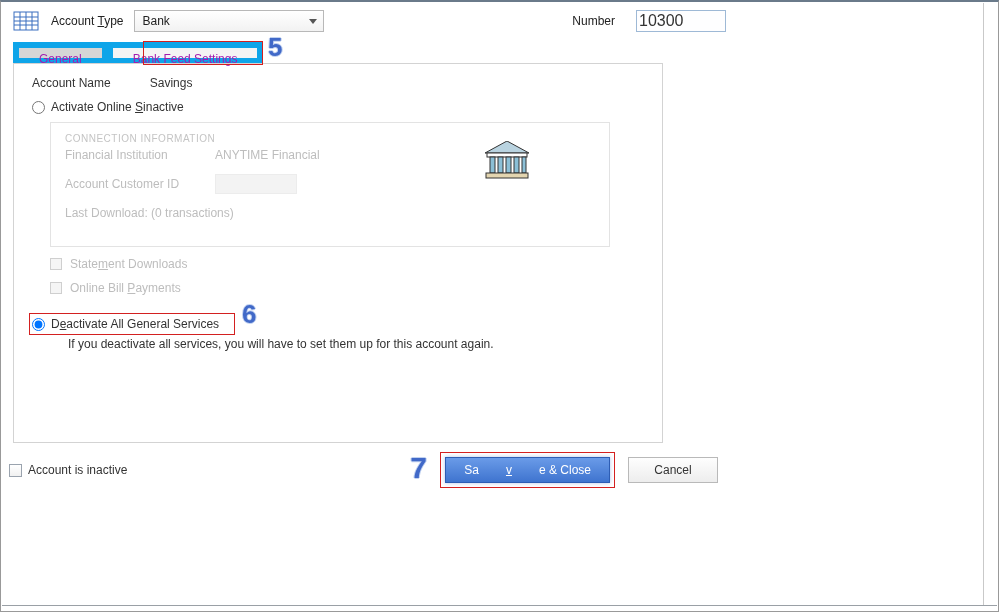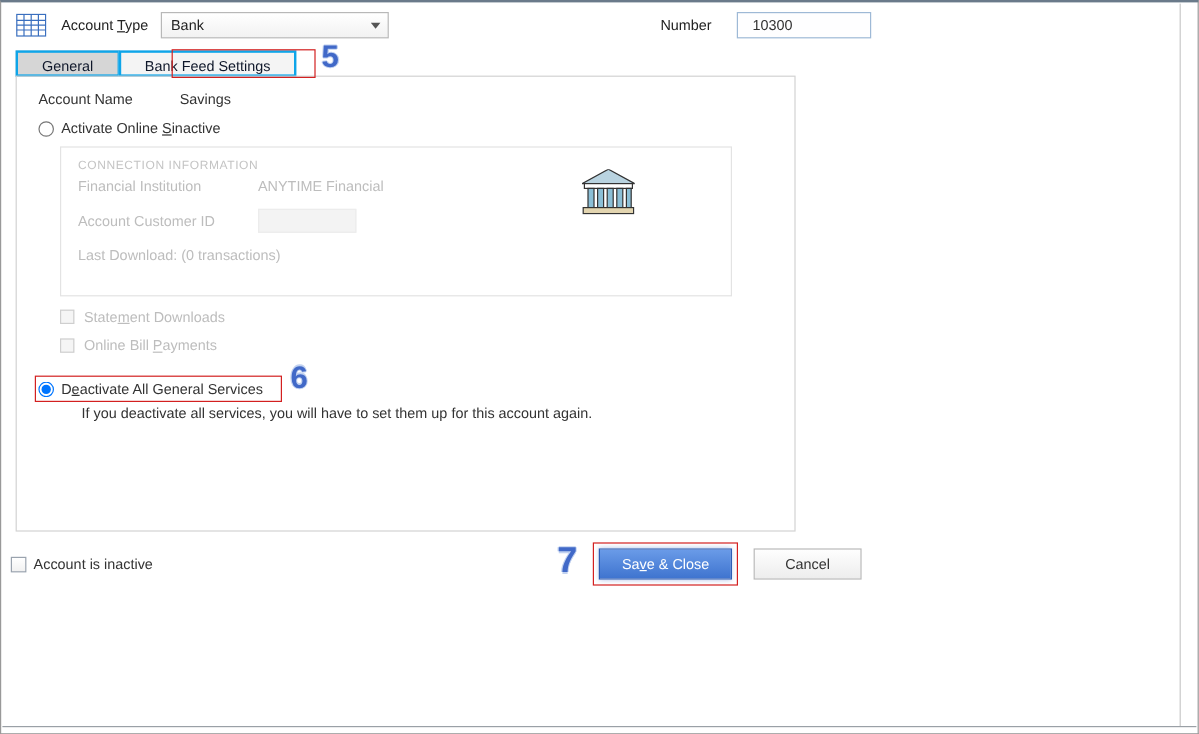--- a/index.html
+++ b/index.html
@@ -41,43 +41,43 @@
     }
     .select-caret {
       width: 0; height: 0;
       border-left: 4px solid transparent;
       border-right: 4px solid transparent;
       border-top: 5px solid #555;
     }
     .spacer { flex: 1; }
     .number-label { margin-right: 15px; }
     .number-input {
-      width: 112px;
+      width: 90px;
       height: 22px;
       border: 1px solid #9eb9d6;
-      padding: 0 12px;
-      font-size: 12px;
+      padding: 0 2px;
+      font-size: 16px;
       color: #333;
       background: #fefeff;
       margin-right: 260px;
     }
     .tabs-row {
       display: flex;
       align-items: flex-end;
       position: relative;
     }
     .tab {
       height: 22px;
       padding: 0 20px;
       line-height: 22px;
       font-size: 12px;
-      border: 2px solid #0ea5e9;
+      border: 6px solid #0ea5e9;
       margin-right: -1px;
       background: #f4f4f4;
-      color: #0f172a;
+      color: #a21caf;
     }
     .tab.active {
       background: #d6d6d6;
       font-weight: normal;
     }
     .annot {
       font-family: Arial, sans-serif;
       font-weight: bold;
       font-size: 26px;
       color: #4169c8;
@@ -187,20 +187,21 @@
       display: inline-flex;
       align-items: center;
       justify-content: center;
       min-width: 90px;
     }
     .btn.primary {
       background: linear-gradient(#6a9be8,#3f74cf);
       border: 1px solid #2d5db4;
       color: #fff;
       box-shadow: 0 0 4px rgba(65,105,200,.4);
+      gap: 27px;
     }
     .btn-group {
       margin-left: auto;
       margin-right: 260px;
       display: flex;
       gap: 18px;
       align-items: center;
       position: relative;
     }
     .annot-7 { position: absolute; left: 407px; top: -6px; font-size: 30px; }

